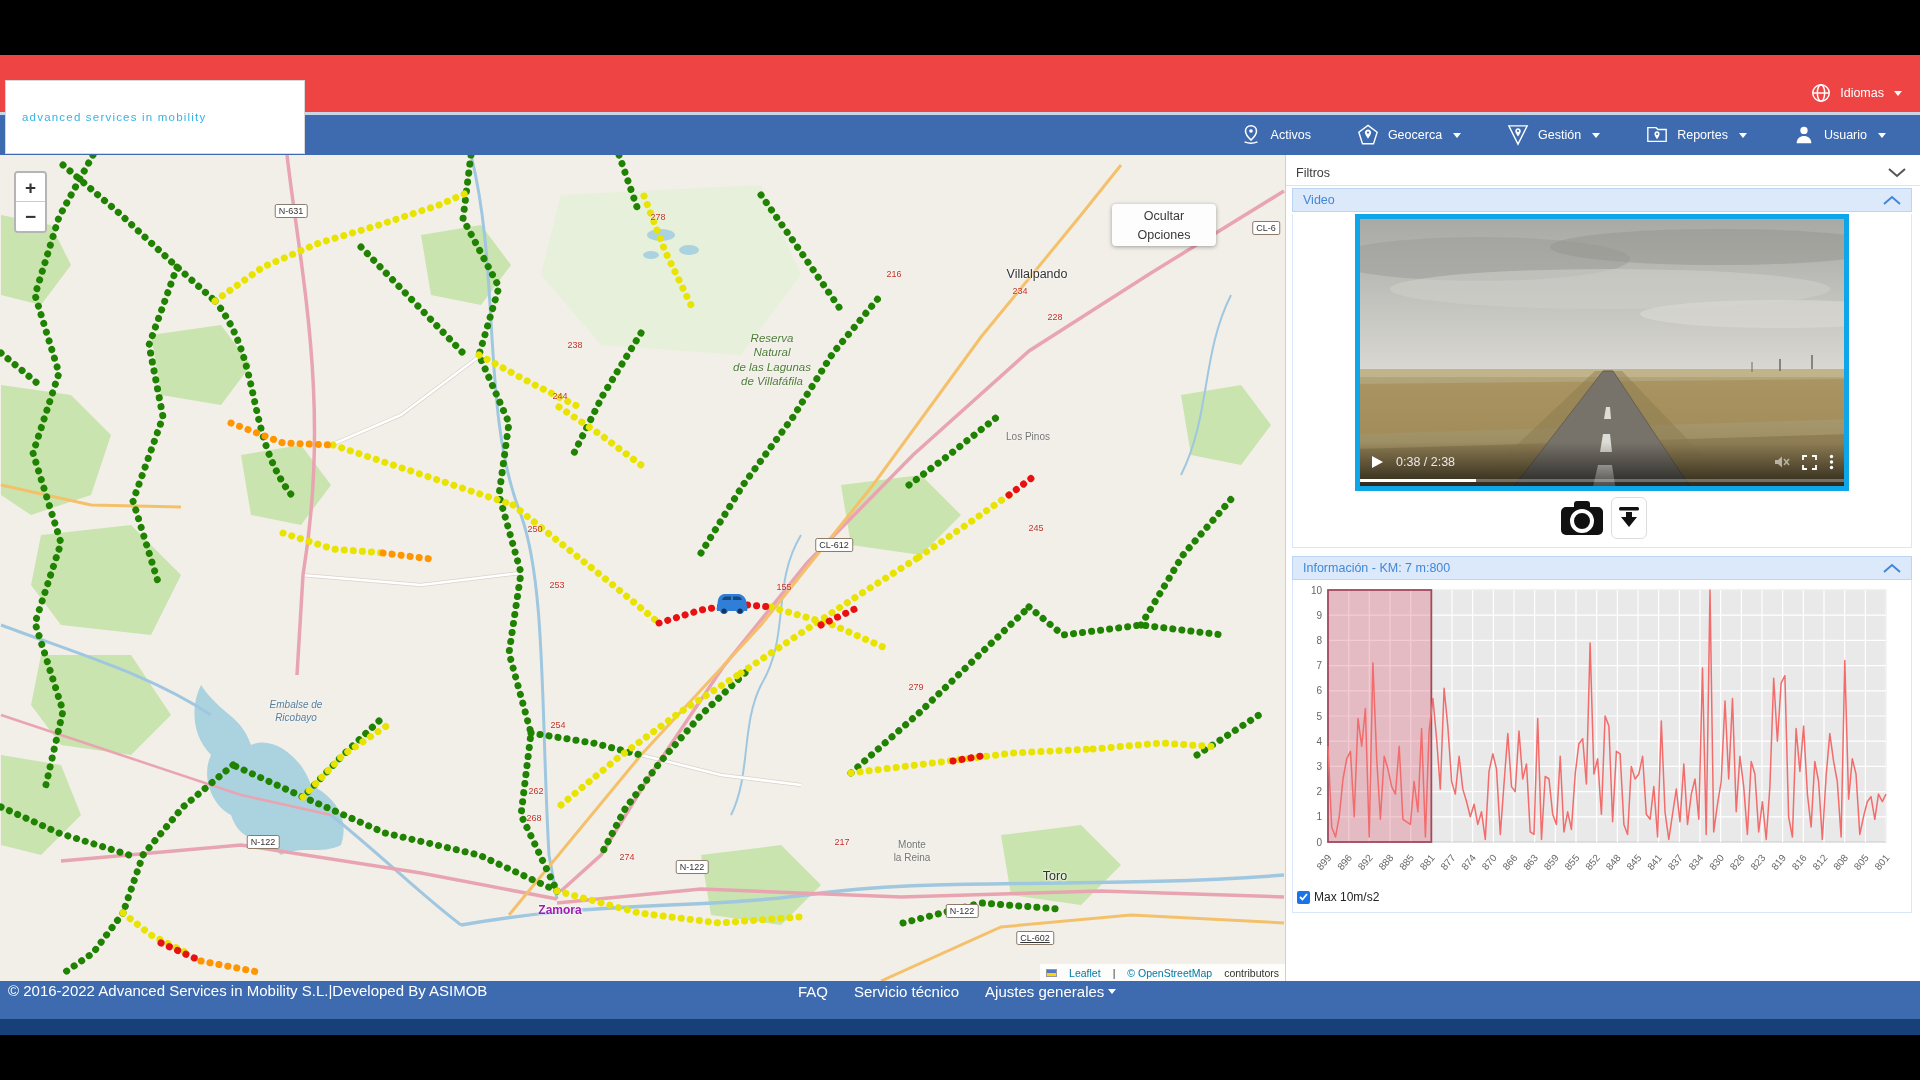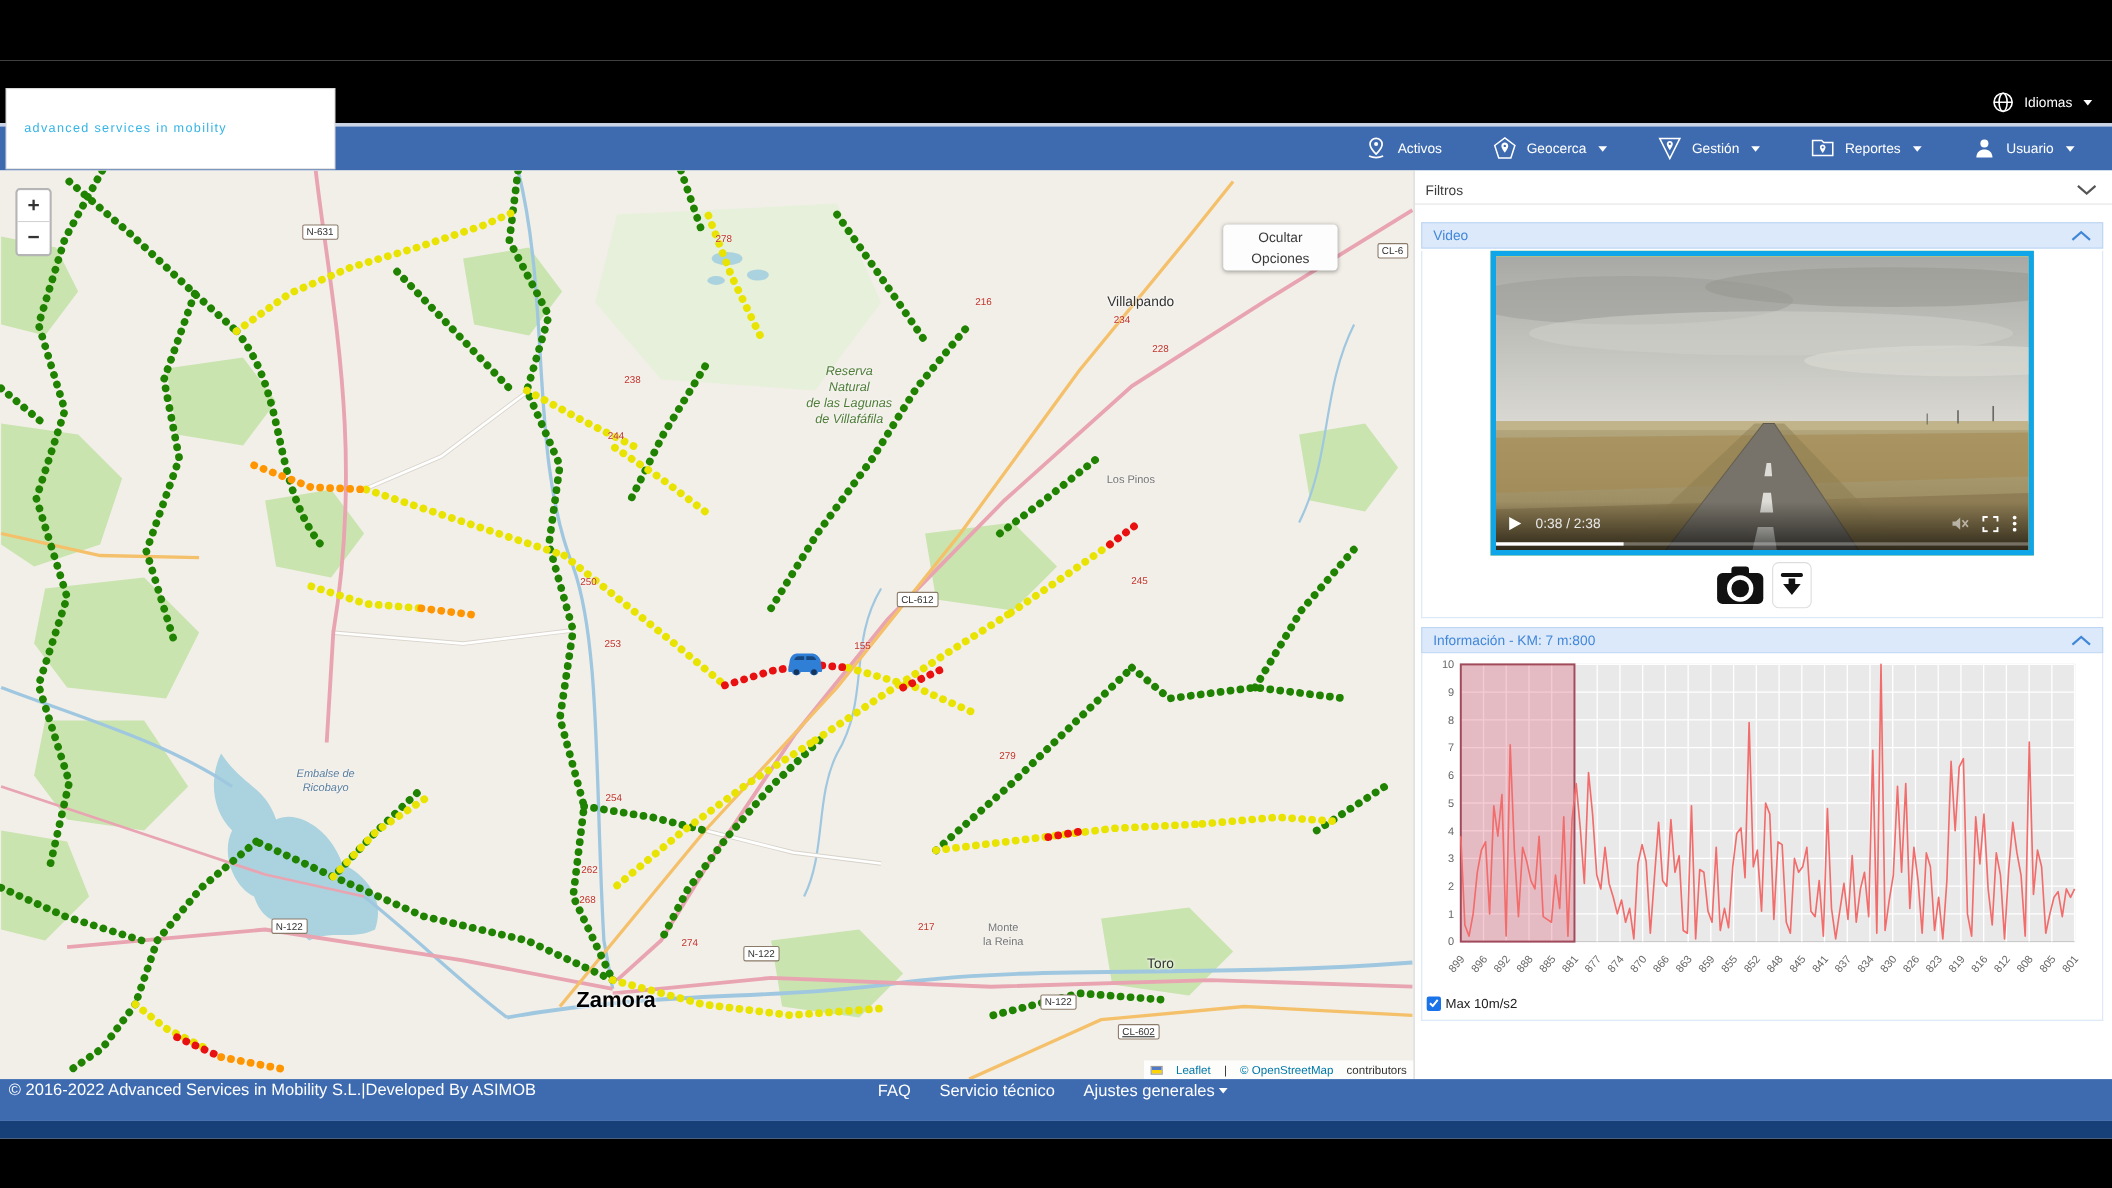--- a/index.html
+++ b/index.html
@@ -1,21 +1,21 @@
 <!DOCTYPE html>
 <html><head>
 <meta charset="utf-8">
 <style>
   * { box-sizing: border-box; margin: 0; padding: 0; }
   html,body { width:1920px; height:1080px; background:#000; font-family:"Liberation Sans",sans-serif; overflow:hidden; }
   .stage { position:relative; width:1920px; height:1080px; background:#000; }
   .app { position:absolute; top:55px; left:0; width:1920px; height:980px; background:#fff; }
 
   
-  .topbar { position:absolute; top:0; left:0; width:1920px; height:57px; background:#000000;
+  .topbar { position:absolute; top:0; left:0; width:1920px; height:57px; background:#ef4444;
             display:flex; justify-content:flex-end; align-items:flex-end; padding:0 18px 8px 0; }
   .sep-line { position:absolute; top:57px; left:0; width:1920px; height:3px; background:#c9d4e6; }
   .menubar { position:absolute; top:60px; left:0; width:1920px; height:40px; background:#3e6bb0;
              display:flex; justify-content:flex-end; align-items:center; gap:46px; padding-right:34px; }
   .menu-item { display:flex; align-items:center; gap:9px; color:#fff; font-size:12.5px; cursor:pointer; }
   .menu-item svg { display:block; }
   .caret { width:0; height:0; border-left:4px solid transparent; border-right:4px solid transparent;
            border-top:5px solid #fff; margin-left:2px; }
   .idiomas { display:flex; align-items:center; gap:8px; color:#fff; font-size:12.5px; cursor:pointer; }
 
@@ -41,37 +41,37 @@
   .zoom-btn:first-child { border-bottom:1px solid #ccc; }
   .toggle-opts { position:absolute; top:49px; left:1112px; width:104px; height:42px; background:#fdfdfd;
                  border-radius:4px; box-shadow:0 1px 4px rgba(0,0,0,.35); color:#3a3a3a; font-size:12.5px;
                  text-align:center; line-height:19px; padding-top:3px; cursor:pointer; z-index:30; }
   .attribution { position:absolute; right:0; bottom:0; height:17px; background:rgba(255,255,255,.85);
                  font-size:10.5px; color:#333; padding:1px 6px 0 6px; z-index:30; display:flex; align-items:center; gap:12px; }
   .attribution .lnk { color:#0078a8; }
   .flag { display:inline-block; width:11px; height:8px; background:linear-gradient(#4e7ac7 50%,#ffd500 50%); border:1px solid #999; }
   .map-label { position:absolute; transform:translate(-50%,-50%); white-space:pre-line; text-align:center;
                pointer-events:none; z-index:20; line-height:1.25; }
-  .city   { font-size:20px; color:#000000; font-weight:bold; text-shadow:0 0 3px #fff,0 0 3px #fff; }
+  .city   { font-size:12px; color:#a21caf; font-weight:bold; text-shadow:0 0 3px #fff,0 0 3px #fff; }
   .town   { font-size:12.5px; color:#333; text-shadow:0 0 3px #fff,0 0 3px #fff;margin-left:27px; }
   .hamlet { font-size:10px; color:#757575; text-shadow:0 0 3px #fff; }
   .nature { font-size:11.5px; color:#4e7c38; font-style:italic; text-shadow:0 0 3px #fff; }
   .water  { font-size:10px; color:#587e9e; font-style:italic; text-shadow:0 0 3px #fff; }
   .road-shield { position:absolute; transform:translate(-50%,-50%); background:#fff; border:1px solid #8b7b6a;
                  border-radius:2px; font-size:9px; color:#333; line-height:12px; padding:0 3px; z-index:20;
                  pointer-events:none; white-space:nowrap; }
   .km-marker { position:absolute; transform:translate(-50%,-50%); font-size:9px; color:#c13328;
                text-shadow:0 0 2px #fff; z-index:15; pointer-events:none; }
   .car-icon { position:absolute; z-index:25; }
 
   
   .filtros-bar { height:26px; margin-top:5px; display:flex; align-items:center; justify-content:space-between;
                  padding:0 14px 0 10px; border-bottom:1px solid #e3e3e3; cursor:pointer; }
   .filtros-bar span { font-size:12.5px; color:#3c3c3c; }
-  .card { margin:16px 8px 0 6px; }
+  .card { margin:2px 8px 0 6px; }
   .card-header { height:24px; background:#dce9fb; border:1px solid #bcd5f2; display:flex; align-items:center;
                  justify-content:space-between; padding:0 10px; cursor:pointer; }
   .card-header span { font-size:12.5px; color:#4187d8; }
   .card-body { border:1px solid #d9e7f8; border-top:none; background:#fff; }
 
   .video-frame { position:relative; width:494px; height:277px; margin:2px auto 6px auto; background:#fde047;
                  border:5px solid #0ea5e9; overflow:hidden; }
   .video-controls { position:absolute; left:0; bottom:0; width:100%; height:44px;
                     background:linear-gradient(rgba(0,0,0,0),rgba(0,0,0,.65)); display:flex; align-items:center;
                     padding:8px 10px 12px 10px; gap:12px; }

